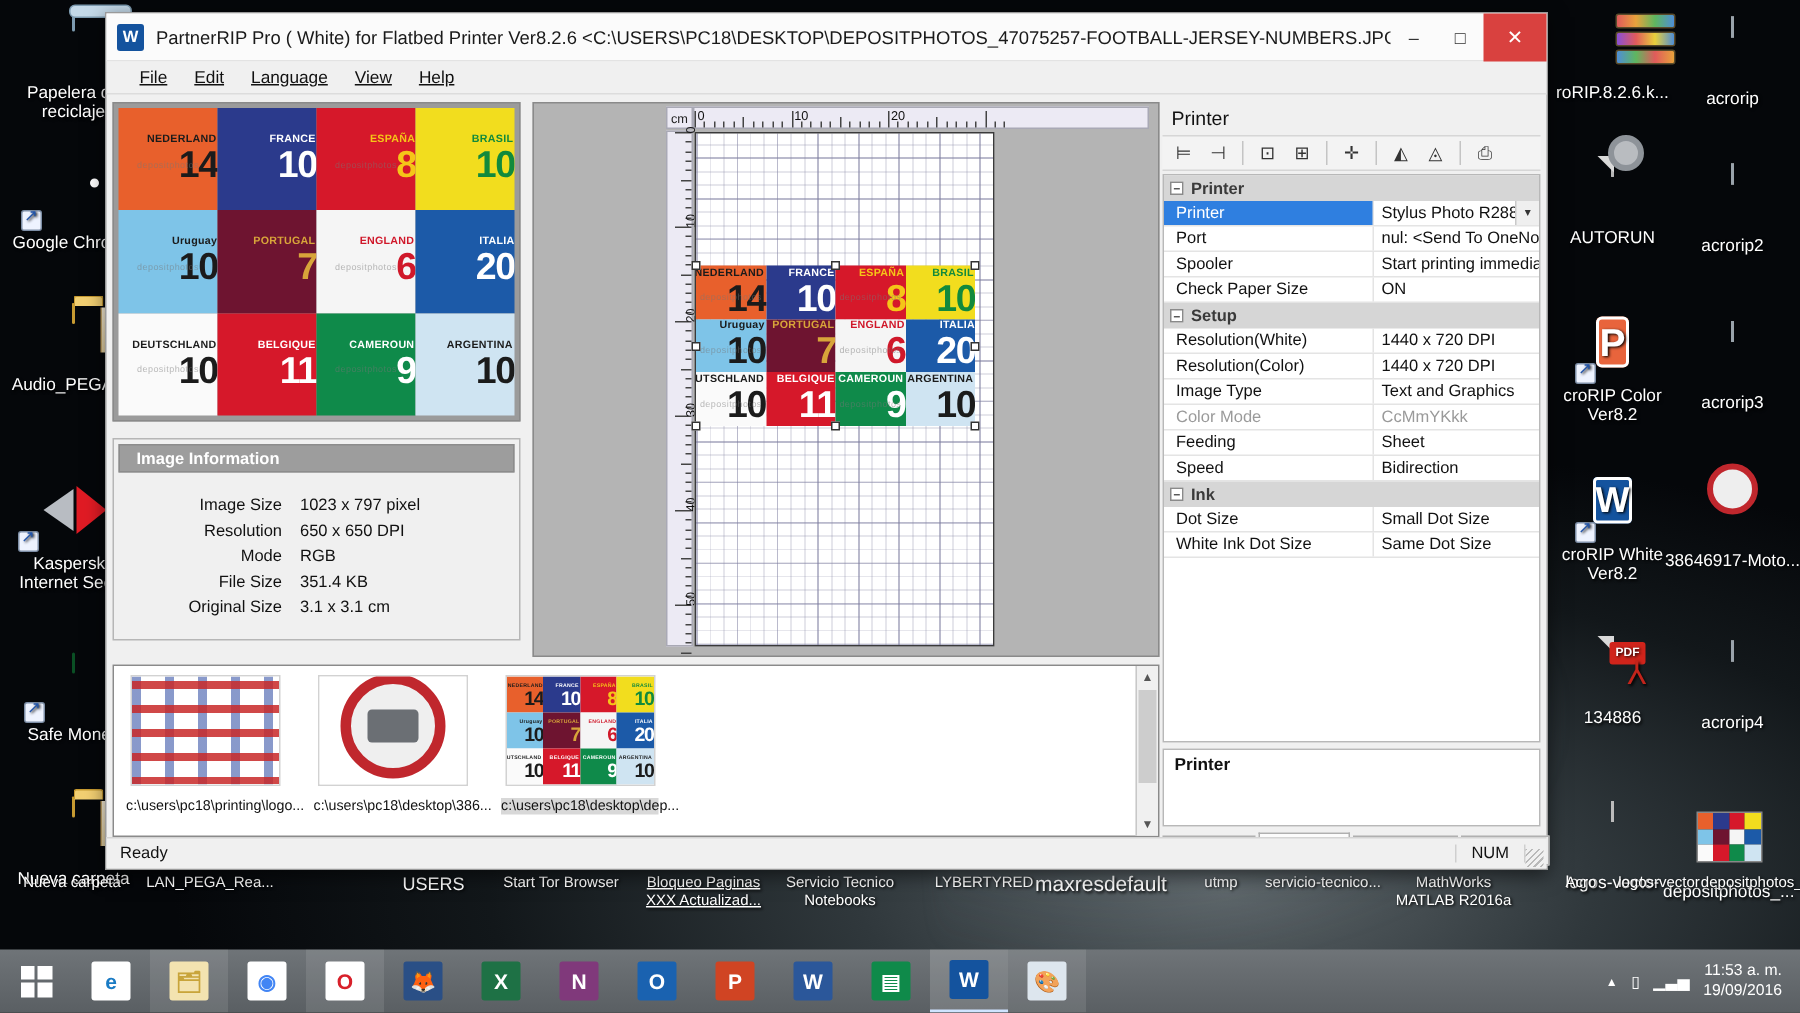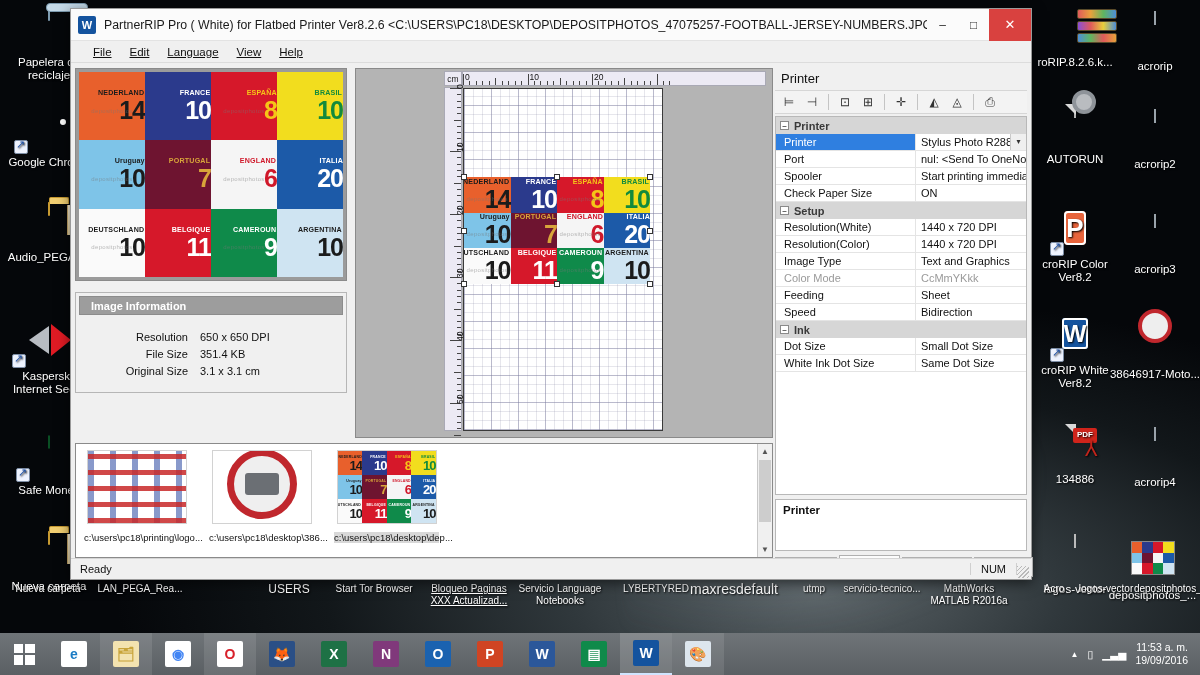--- a/index.html
+++ b/index.html
@@ -329,21 +329,21 @@
     </span>
   <span class="lbl">depositphotos_...</span>
 </div>
 
 <div id="bottomlabels" style="position:absolute;left:0;right:0;top:583px;height:28px;display:flex;">
     <div style="position: absolute; left: 4px; top: 0px; width: 88px; text-align: center; color: rgb(255, 255, 255); font-size: 10px; line-height: 12px; text-shadow: rgb(0, 0, 0) 1px 1px 2px;">Nueva carpeta</div>
     <div style="position: absolute; left: 96px; top: 0px; width: 88px; text-align: center; color: rgb(255, 255, 255); font-size: 10px; line-height: 12px; text-shadow: rgb(0, 0, 0) 1px 1px 2px;">LAN_PEGA_Rea...</div>
     <div style="position: absolute; left: 245px; top: 0px; width: 88px; text-align: center; color: rgb(255, 255, 255); font-size: 12px; line-height: 12px; text-shadow: rgb(0, 0, 0) 1px 1px 2px;">USERS</div>
     <div style="position: absolute; left: 330px; top: 0px; width: 88px; text-align: center; color: rgb(255, 255, 255); font-size: 10px; line-height: 12px; text-shadow: rgb(0, 0, 0) 1px 1px 2px;">Start Tor Browser</div>
     <div style="position: absolute; left: 425px; top: 0px; width: 88px; text-align: center; color: rgb(255, 255, 255); font-size: 10px; line-height: 12px; text-shadow: rgb(0, 0, 0) 1px 1px 2px; text-decoration: underline;">Bloqueo Paginas XXX Actualizad...</div>
-    <div style="position: absolute; left: 516px; top: 0px; width: 88px; text-align: center; color: rgb(255, 255, 255); font-size: 10px; line-height: 12px; text-shadow: rgb(0, 0, 0) 1px 1px 2px;">Servicio Language Notebooks</div>
+    <div style="position: absolute; left: 516px; top: 0px; width: 88px; text-align: center; color: rgb(255, 255, 255); font-size: 10px; line-height: 12px; text-shadow: rgb(0, 0, 0) 1px 1px 2px;">Servicio Tecnico Notebooks</div>
     <div style="position: absolute; left: 612px; top: 0px; width: 88px; text-align: center; color: rgb(255, 255, 255); font-size: 10px; line-height: 12px; text-shadow: rgb(0, 0, 0) 1px 1px 2px;">LYBERTYRED</div>
     <div style="position: absolute; left: 690px; top: 0px; width: 88px; text-align: center; color: rgb(255, 255, 255); font-size: 14px; line-height: 12px; text-shadow: rgb(0, 0, 0) 1px 1px 2px;">maxresdefault</div>
     <div style="position: absolute; left: 770px; top: 0px; width: 88px; text-align: center; color: rgb(255, 255, 255); font-size: 10px; line-height: 12px; text-shadow: rgb(0, 0, 0) 1px 1px 2px;">utmp</div>
     <div style="position: absolute; left: 838px; top: 0px; width: 88px; text-align: center; color: rgb(255, 255, 255); font-size: 10px; line-height: 12px; text-shadow: rgb(0, 0, 0) 1px 1px 2px;">servicio-tecnico...</div>
     <div style="position: absolute; left: 925px; top: 0px; width: 88px; text-align: center; color: rgb(255, 255, 255); font-size: 10px; line-height: 12px; text-shadow: rgb(0, 0, 0) 1px 1px 2px;">MathWorks MATLAB R2016a</div>
     <div style="position: absolute; left: 1010px; top: 0px; width: 88px; text-align: center; color: rgb(255, 255, 255); font-size: 10px; line-height: 12px; text-shadow: rgb(0, 0, 0) 1px 1px 2px;">Acro</div>
     <div style="position: absolute; left: 1062px; top: 0px; width: 88px; text-align: center; color: rgb(255, 255, 255); font-size: 10px; line-height: 12px; text-shadow: rgb(0, 0, 0) 1px 1px 2px;">logos-vector</div>
     <div style="position: absolute; left: 1128px; top: 0px; width: 88px; text-align: center; color: rgb(255, 255, 255); font-size: 10px; line-height: 12px; text-shadow: rgb(0, 0, 0) 1px 1px 2px;">depositphotos_...</div>
   </div>
 
@@ -428,22 +428,30 @@
                   <div class="jname" style="color: rgb(27, 27, 27);">ARGENTINA</div>
                   <div class="jnum" style="color: rgb(27, 27, 27);">10</div>
                 </div>
               </div>
           </div>
 
           <div id="imginfo">
             <div class="hdr">Image Information</div>
             <div class="rows" id="infoRows">
                 <div class="irow">
+                  <span class="k">Image Size</span>
+                  <span class="v">1023 x 797 pixel</span>
+                </div>
+                <div class="irow">
                   <span class="k">Resolution</span>
                   <span class="v">650 x 650 DPI</span>
+                </div>
+                <div class="irow">
+                  <span class="k">Mode</span>
+                  <span class="v">RGB</span>
                 </div>
                 <div class="irow">
                   <span class="k">File Size</span>
                   <span class="v">351.4 KB</span>
                 </div>
                 <div class="irow">
                   <span class="k">Original Size</span>
                   <span class="v">3.1 x 3.1 cm</span>
                 </div>
               </div>

